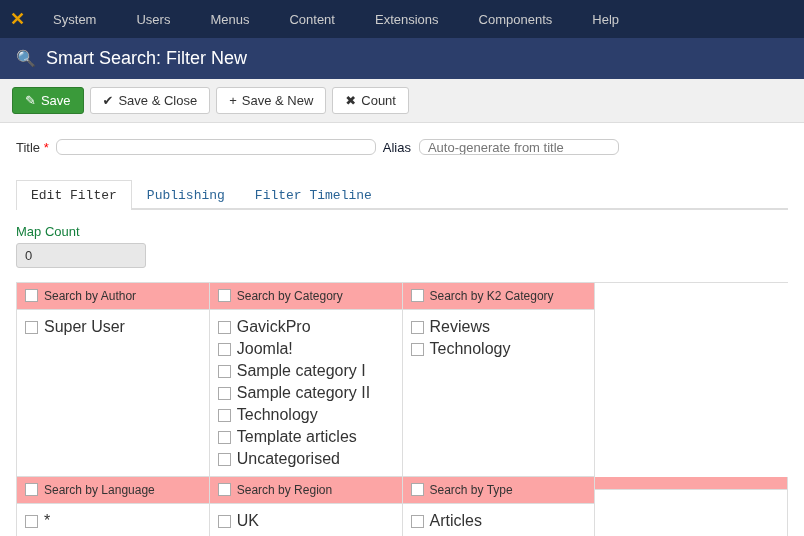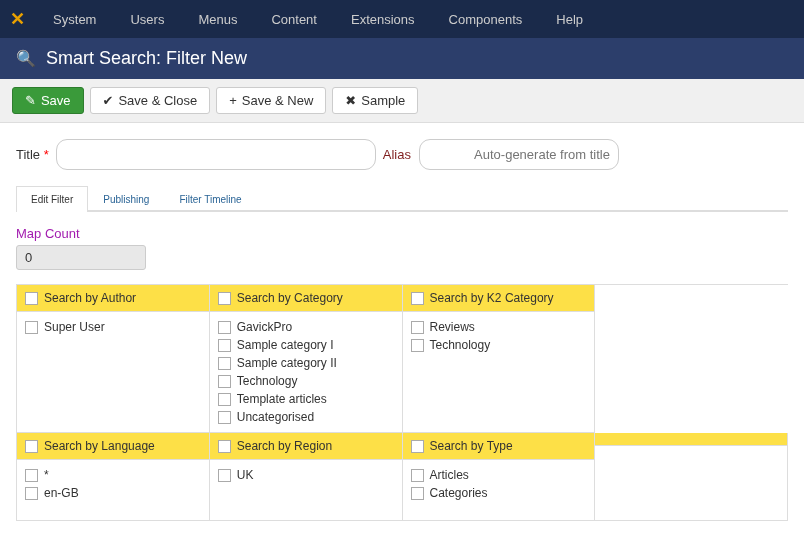--- a/index.html
+++ b/index.html
@@ -14,21 +14,21 @@
       height: 38px;
     }
     .navbar-brand {
       color: #e8a000;
       font-size: 18px;
       margin-right: 16px;
       font-weight: bold;
     }
     .nav-items {
       display: flex;
-      gap: 10px;
+      gap: 16px;
     }
     .nav-item {
       color: #ccc;
       padding: 8px 12px;
       cursor: pointer;
       font-size: 13px;
     }
 
     
     .page-header {
@@ -82,83 +82,83 @@
       background: #fff;
       margin: 0;
       padding: 16px;
     }
 
     
     .form-row {
       display: flex;
       align-items: center;
       gap: 7px;
-      margin-bottom: 16px;
+      margin-bottom: 25px;
     }
     .form-label {
       font-size: 13px;
       color: #333;
       min-width: 30px;
     }
     .form-label.required::after {
       content: ' *';
       color: red;
     }
     .form-input {
-      height: 31px;
+      height: 16px;
       border: 1px solid #ccc;
-      border-radius: 11px;
+      border-radius: 6px;
       padding: 4px 8px;
       font-size: 13px;
       width: 320px;
-      text-align: right;
     }
     .form-input-alias {
       width: 200px;
       color: #999;
     }
     .alias-group {
       display: flex;
       align-items: center;
       gap: 8px;
     }
     .alias-label {
       font-size: 13px;
-      color: #7f1d1d;
+      color: #0f172a;
     }
 
     
     .tabs {
       display: flex;
       border-bottom: 2px solid #ddd;
       margin-bottom: 14px;
     }
     .tab {
       padding: 7px 14px;
       cursor: pointer;
-      font-size: 10px;
+      font-size: 13px;
       color: #2a6496;
       border: 1px solid transparent;
       border-bottom: none;
       margin-bottom: -2px;
+      font-family: Liberation Mono, monospace;
     }
     .tab.active {
       border-color: #ddd #ddd #fff;
       background: #fff;
       color: #333;
       font-weight: normal;
     }
 
     
     .field-group {
       margin-bottom: 14px;
     }
     .field-group-label {
       font-size: 13px;
-      color: #a21caf;
+      color: #15803d;
       margin-bottom: 4px;
     }
     .field-value-box {
       background: #e8e8e8;
       border: 1px solid #ccc;
       border-radius: 3px;
       padding: 4px 8px;
       font-size: 13px;
       width: 130px;
       color: #333;
@@ -171,40 +171,39 @@
       border-top: 1px solid #ddd;
       border-left: 1px solid #ddd;
     }
     .search-col {
       border-right: 1px solid #ddd;
       border-bottom: 1px solid #ddd;
       padding: 0;
     }
     .search-col-header {
       padding: 6px 8px;
-      background: #fde047;
+      background: #fca5a5;
       border-bottom: 1px solid #ddd;
       display: flex;
-      align-items: center;
       gap: 6px;
     }
     .search-col-header-text {
       font-size: 12px;
       color: #333;
     }
     .search-col-items {
       padding: 6px 8px;
       min-height: 60px;
     }
     .search-item {
       display: flex;
       align-items: center;
       gap: 6px;
       padding: 2px 0;
-      font-size: 12px;
+      font-size: 16px;
       color: #333;
     }
     .checkbox {
       width: 13px;
       height: 13px;
       border: 1px solid #aaa;
       background: #fff;
       cursor: pointer;
       flex-shrink: 0;
     }
@@ -238,21 +237,21 @@
   <button class="btn btn-default">
     <span>✔</span>
     <span>Save &amp; Close</span>
   </button>
   <button class="btn btn-default">
     <span>+</span>
     <span>Save &amp; New</span>
   </button>
   <button class="btn btn-default">
     <span>✖</span>
-    <span>Sample</span>
+    <span>Count</span>
   </button>
 </div>
 
 <div class="main-content">
 
   <div class="form-row">
     <label class="form-label required">Title</label>
     <input class="form-input" type="text" value="" style="">
     <div class="alias-group">
       <span class="alias-label">Alias</span>
@@ -289,20 +288,24 @@
           <div class="checkbox"></div>
           <span class="search-col-header-text">Search by Category</span>
         </div>
         <div class="search-col-items">
           <div class="search-item">
             <div class="checkbox"></div>
             <span>GavickPro</span>
           </div>
           <div class="search-item">
             <div class="checkbox"></div>
+            <span>Joomla!</span>
+          </div>
+          <div class="search-item">
+            <div class="checkbox"></div>
             <span>Sample category I</span>
           </div>
           <div class="search-item">
             <div class="checkbox"></div>
             <span>Sample category II</span>
           </div>
           <div class="search-item">
             <div class="checkbox"></div>
             <span>Technology</span>
           </div>

